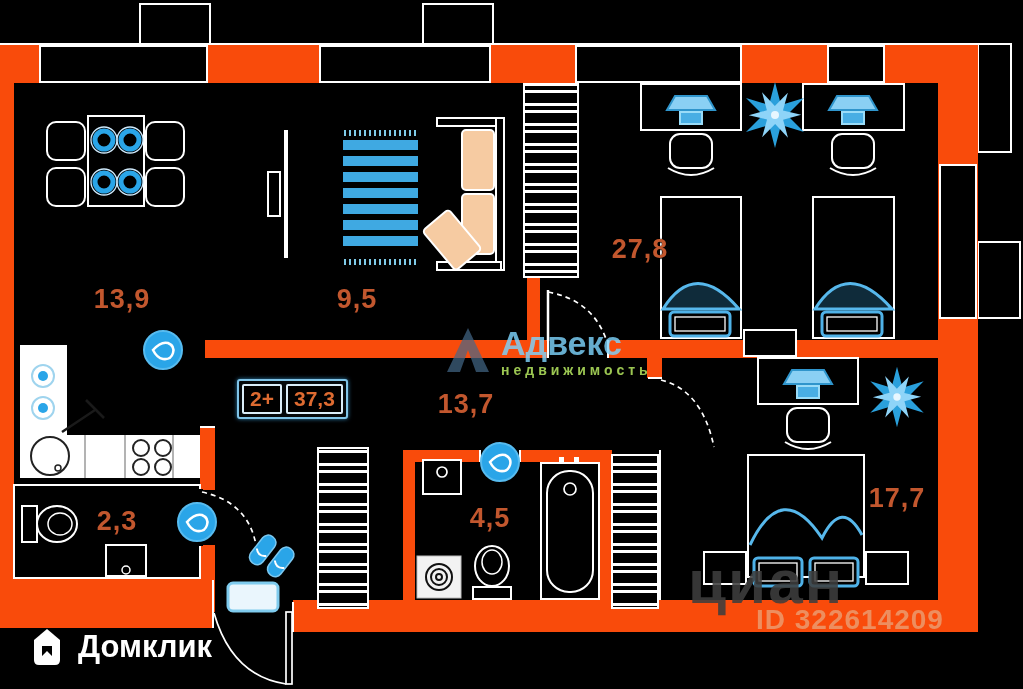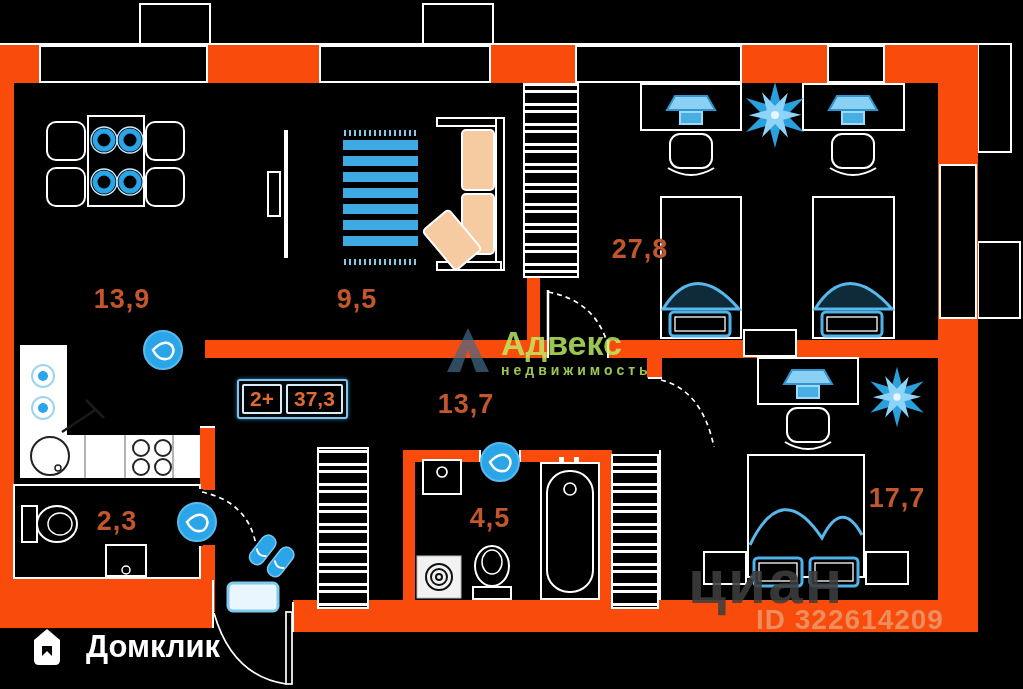--- a/index.html
+++ b/index.html
@@ -9,27 +9,27 @@
   .room-label{position:absolute;transform:translate(-50%,-50%);color:#c2572e;
       font-weight:bold;font-size:27px;letter-spacing:1px;
       text-shadow:0 0 2px rgba(0,0,0,.9), 1px 1px 1px rgba(0,0,0,.7);}
   #badge{position:absolute;left:237px;top:379px;display:flex;gap:4px;background:#04090c;
       border:2px solid #7fc4e8;border-radius:3px;padding:3px;box-shadow:0 0 4px #2f7fae;}
   .badge-box{border:2px solid #d9edf9;border-radius:2px;background:#000;
       color:#de6b31;font-weight:bold;font-size:21px;line-height:26px;padding:0 6px;
       text-shadow:0 0 2px rgba(0,0,0,.8);}
   #wm-advex{position:absolute;left:443px;top:326px;display:flex;align-items:flex-start;opacity:.82;}
   #wm-advex .wm-text{margin-left:8px;color:#6f6f6f;}
-  #wm-advex .wm-title{font-size:34px;font-weight:bold;line-height:34px;color:#bef264;}
+  #wm-advex .wm-title{font-size:34px;font-weight:bold;line-height:34px;color:#7dd3fc;}
   #wm-advex .wm-sub{font-size:14px;font-weight:bold;letter-spacing:4px;color:#bef264;margin-top:2px;}
   #wm-cian{position:absolute;left:688px;top:552px;font-size:62px;font-weight:bold;
       color:rgba(62,62,62,0.88);line-height:60px;letter-spacing:2px;}
   #wm-id{position:absolute;left:756px;top:604px;font-size:28px;font-weight:bold;
       color:rgba(235,150,104,0.9);letter-spacing:1px;}
-  #wm-domclick{position:absolute;left:26px;top:626px;display:flex;align-items:center;gap:8px;}
+  #wm-domclick{position:absolute;left:26px;top:626px;display:flex;align-items:center;}
   #wm-domclick .dc-text{margin-left:10px;color:#fff;font-weight:bold;font-size:31px;}
 </style>
 </head>
 <body>
 
 <div id="stage">
 
 <svg id="plan-svg" width="1023" height="689" viewBox="0 0 1023 689">
   <defs>
     <pattern id="rungs" width="12" height="20" patternUnits="userSpaceOnUse">

